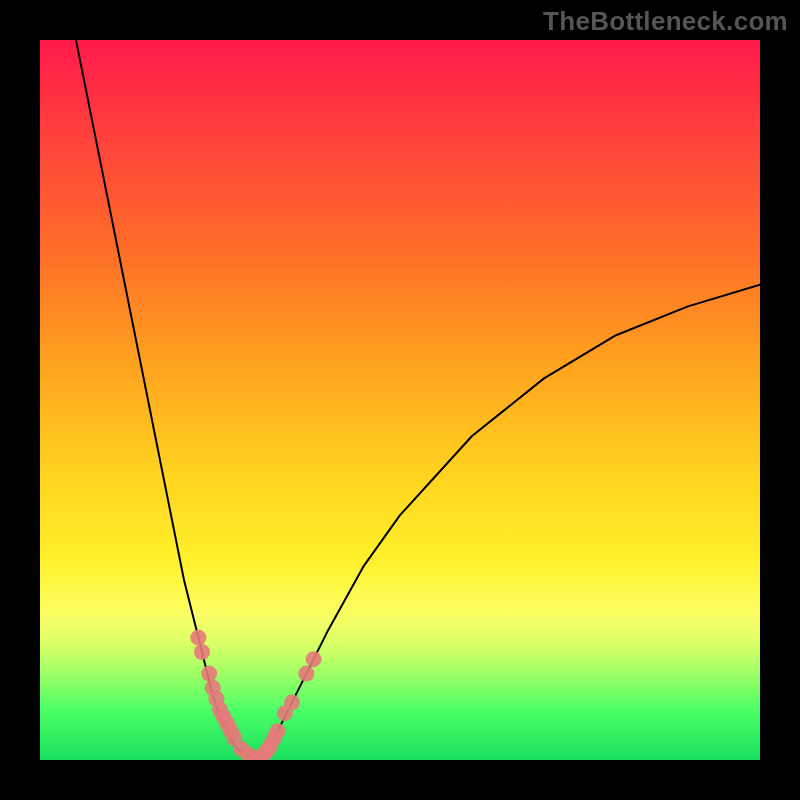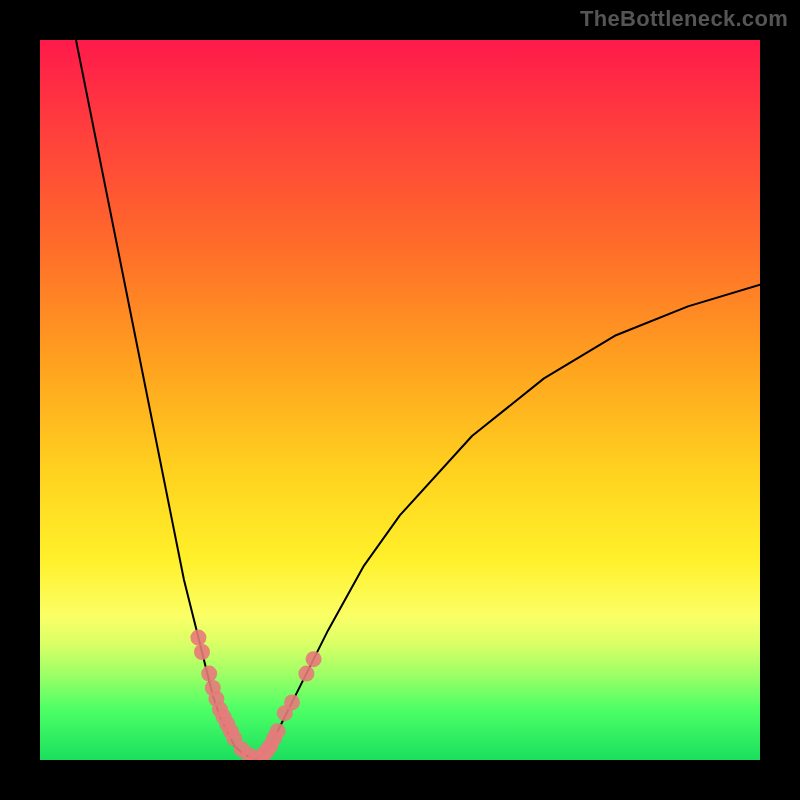--- a/index.html
+++ b/index.html
@@ -28,21 +28,21 @@
       #d8ff66 84%,
       #9fff66 88%,
       #4dff66 93%,
       #1adf5e 100%
     );
   }
   .watermark {
     position: absolute;
     top: 6px; right: 12px;
     color: #555;
-    font-size: 22px;
+    font-size: 26px;
     font-weight: 600;
     letter-spacing: 0.3px;
     user-select: none;
   }
   svg.curve {
     position: absolute;
     top: 0; left: 0;
     width: 720px; height: 720px;
   }
   .overlay-dot {

